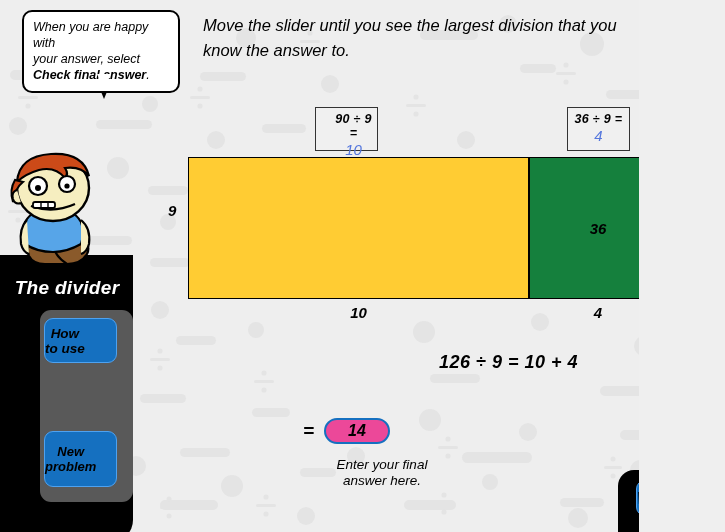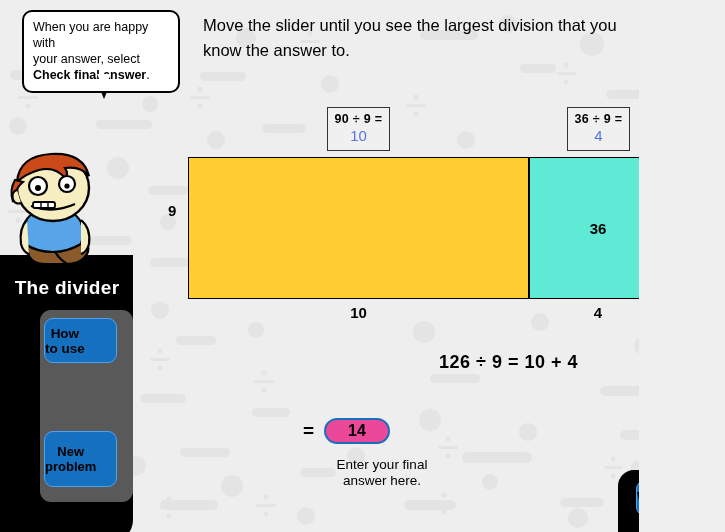--- a/index.html
+++ b/index.html
@@ -2,21 +2,21 @@
 <html><head>
 <meta charset="utf-8">
 <style>
   html,body{margin:0;padding:0;}
   body{
     width:725px;height:532px;overflow:hidden;
     font-family:"Liberation Sans", sans-serif;
     background:#efefef;
     position:relative;
   }
-  #stage{position:absolute;inset:0;width:639px;height:532px;overflow:hidden;}
+  #stage{position:absolute;inset:0;width:639px;height:532px;overflow:hidden;font-style:italic;}
 
   
   #bg{position:absolute;inset:0;z-index:0;background:#eeeeee;}
   #bg svg{display:block;width:725px;height:532px;}
 
   
   .abs{position:absolute;}
 
   
   #bubble{
@@ -45,32 +45,32 @@
     font-size:16.5px;line-height:25px;color:#000;
   }
 
   
   .factbox{
     z-index:30;background:#f0f0f0;border:1.5px solid #333;
     box-sizing:border-box;text-align:center;padding-top:4px;
   }
   .factbox .q{font-size:12.5px;font-weight:bold;color:#000;letter-spacing:.3px;}
   .factbox .a{font-size:15px;color:#5577dd;margin-top:1px;}
-  #factbox-quotient{left:327px;top:107px;width:63px;height:44px;}
+  #factbox-quotient{left:315px;top:107px;width:63px;height:44px;padding-left:14px;}
   #factbox-remainder{left:567px;top:107px;width:63px;height:44px;}
 
   
   #array-wrap{left:188px;top:157px;width:479px;height:142px;z-index:25;}
   #block-quotient{
     position:absolute;left:0;top:0;width:341px;height:142px;
     background:#ffcc33;border:1.5px solid #000;box-sizing:border-box;
   }
   #block-remainder{
     position:absolute;left:341px;top:0;width:138px;height:142px;
-    background:#5eead4;border:1.5px solid #000;box-sizing:border-box;
+    background:#15803d;border:1.5px solid #000;box-sizing:border-box;
     display:flex;align-items:center;justify-content:center;
   }
   #block-remainder-label{font-size:15px;font-weight:bold;color:#000;}
   #label-rows{left:168px;top:202px;font-size:15px;font-weight:bold;color:#000;z-index:25;}
   #label-cols-quotient{left:188px;top:304px;width:341px;text-align:center;
     font-size:15px;font-weight:bold;color:#000;z-index:25;}
   #label-cols-remainder{left:529px;top:304px;width:138px;text-align:center;
     font-size:15px;font-weight:bold;color:#000;z-index:25;}
 
   

